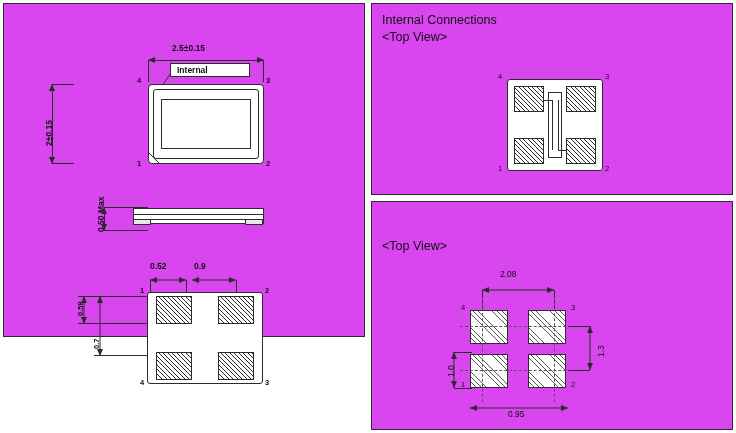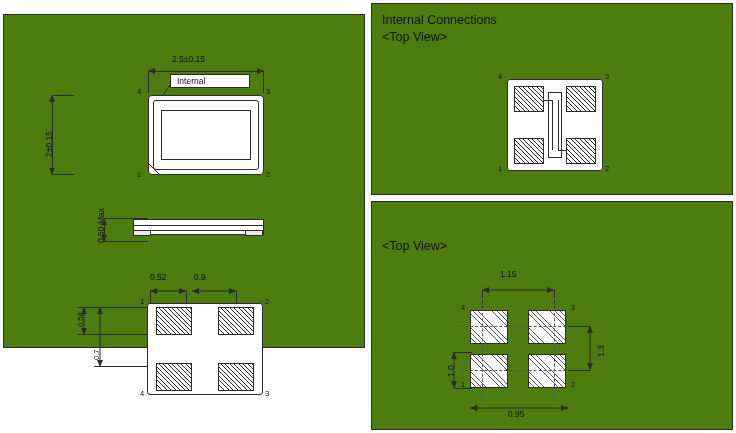--- a/index.html
+++ b/index.html
@@ -1,20 +1,20 @@
 <!DOCTYPE html>
 <html><head>
 <meta charset="utf-8">
 <style>
   html,body{margin:0;padding:0;background:#ffffff;}
   body{font-family:"Liberation Sans", sans-serif;color:#1a1a1a;}
   #page{position:relative;width:736px;height:433px;background:#fff;overflow:hidden;}
 
-  .panel{position:absolute;border:1px solid #2b2b2b;box-sizing:border-box;background:#4d7c0f;}
-  .panel-left{left:3px;top:14px;width:362px;height:334px;}
+  .panel{position:absolute;border:1px solid #2b2b2b;box-sizing:border-box;background:#d946ef;}
+  .panel-left{left:3px;top:3px;width:362px;height:334px;font-weight:bold;}
   .panel-tr{left:371px;top:3px;width:362px;height:192px;}
   .panel-br{left:371px;top:201px;width:362px;height:229px;}
 
   .ttl{position:absolute;font-size:12.5px;color:#111;white-space:nowrap;}
 
   .lbl{position:absolute;font-size:8.5px;color:#111;white-space:nowrap;}
   .lbl.sm{font-size:7.5px;}
   .pin{position:absolute;font-size:7.5px;color:#111;}
 
   .rot90{transform-origin:0 0;transform:rotate(-90deg);}
@@ -161,21 +161,21 @@
 
     <div class="pin" style="left:126px;top:68px;">4</div>
     <div class="pin" style="left:233px;top:68px;">3</div>
     <div class="pin" style="left:126px;top:160px;">1</div>
     <div class="pin" style="left:233px;top:160px;">2</div>
   </div>
 
   <div class="panel panel-br">
     <div class="ttl" style="left:10px;top:37px;">&lt;Top View&gt;</div>
 
-    <div class="lbl" style="left:128px;top:67px;">1.15</div>
+    <div class="lbl" style="left:128px;top:67px;">2.08</div>
     <svg style="left:104px;top:82px;width:92px;height:12px;">
       <line x1="6" y1="6" x2="78" y2="6" stroke="#2b2b2b" stroke-width="1"></line>
       <path d="M6,6 L13,3 L13,9 Z" fill="#2b2b2b"></path>
       <path d="M78,6 L71,3 L71,9 Z" fill="#2b2b2b"></path>
     </svg>
     <div class="ln v" style="left:110px;top:88px;height:22px;"></div>
     <div class="ln v" style="left:182px;top:88px;height:22px;"></div>
 
     <div class="pad-lite" style="left:98px;top:108px;width:38px;height:34px;"></div>
     <div class="pad-lite" style="left:156px;top:108px;width:38px;height:34px;"></div>

